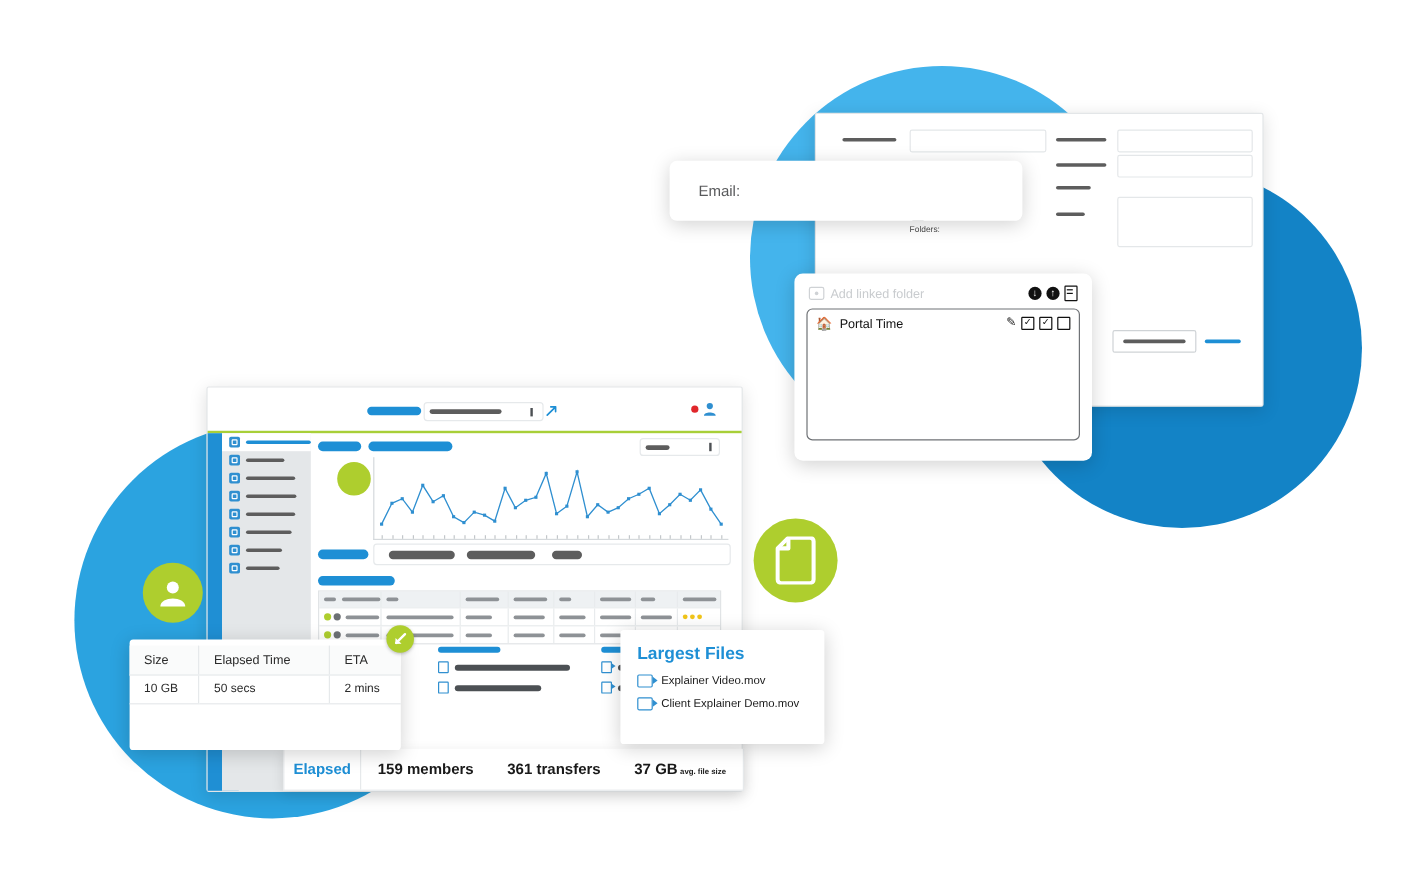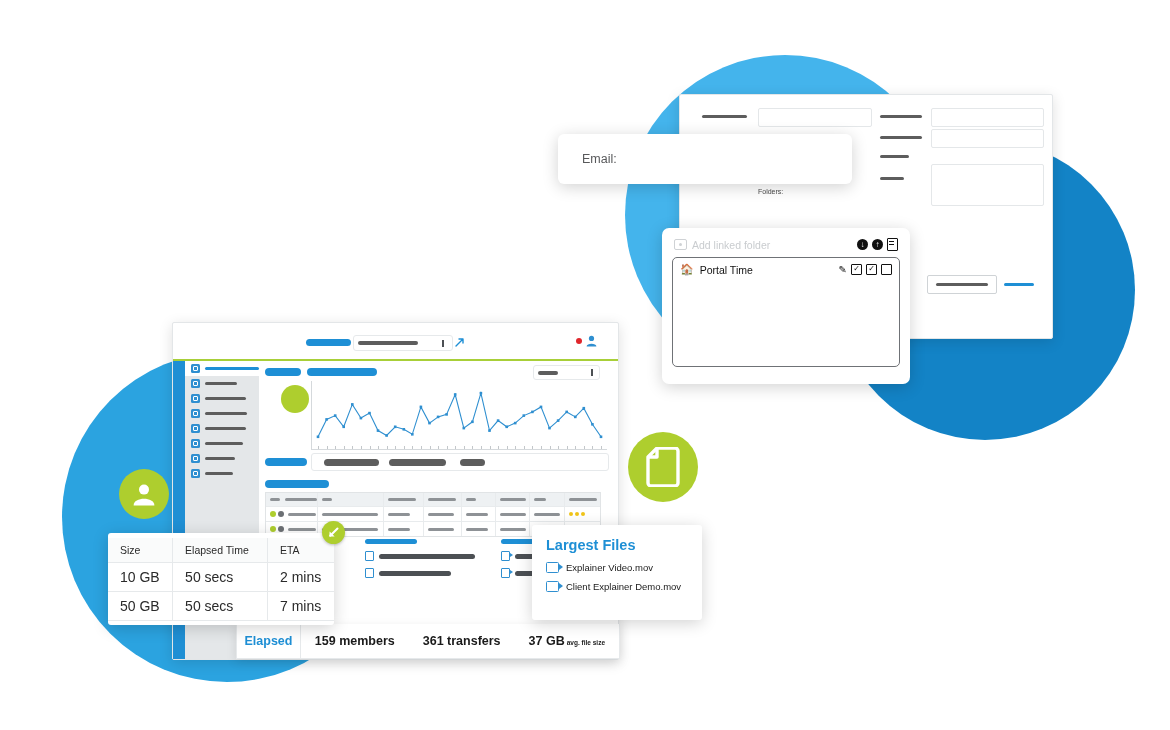--- a/index.html
+++ b/index.html
@@ -121,27 +121,27 @@
   .sum-tab{width:76px;text-align:center;font-size:12.5px;font-weight:bold;color:#1e8fd5;}
   .sum-sep{width:1px;height:100%;background:#e6e9eb;}
   .sum-item{font-size:12.5px;font-weight:bold;color:#1a1a1a;padding:0 14px;white-space:nowrap;}
   .sum-small{font-size:6.5px;font-weight:bold;color:#1a1a1a;margin-left:2px;}
 
   
   #transfer-table{left:108px;top:533px;width:226px;height:92px;border-radius:3px;}
   #transfer-table table{border-collapse:collapse;width:100%;margin-top:5px;}
   #transfer-table th{font-size:10.5px;font-weight:normal;color:#2a2a2a;text-align:left;
                      padding:6px 0 6px 12px;border-bottom:1px solid #e6e9eb;background:#fafbfb;}
-  #transfer-table td{font-size:14px;color:#2a2a2a;padding:6px 0 6px 12px;
+  #transfer-table td{font-size:10px;color:#2a2a2a;padding:6px 0 6px 12px;
                      border-bottom:1px solid #e6e9eb;margin-left:46px;}
   #transfer-table th.c2,#transfer-table td.c2{border-left:1px solid #e6e9eb;}
   #transfer-table th.c3,#transfer-table td.c3{border-left:1px solid #e6e9eb;}
 
   
-  #largest-files{left:532px;top:525px;width:170px;height:95px;border-radius:3px;padding:12px 0 0 14px;
+  #largest-files{left:517px;top:525px;width:170px;height:95px;border-radius:3px;padding:12px 0 0 14px;
                  box-sizing:border-box;}
   .lf-title{font-size:14.5px;font-weight:bold;color:#1e8fd5;margin-bottom:9px;}
   .lfrow{display:flex;align-items:center;margin-bottom:8px;}
   .vidico{width:11px;height:9px;border:1.6px solid #2f8fd0;border-radius:1.5px;
           position:relative;margin-right:7px;flex:0 0 auto;}
   .vidico::after{content:"";position:absolute;right:-5px;top:0.5px;
                  border-left:4px solid #2f8fd0;border-top:3px solid transparent;
                  border-bottom:3px solid transparent;}
   .lfname{font-size:9.5px;color:#1a1a1a;}
 
@@ -512,25 +512,20 @@
           <th class="c2">Elapsed Time</th>
           <th class="c3">ETA</th>
         </tr>
       </thead>
       <tbody>
         <tr>
           <td>10 GB</td>
           <td class="c2">50 secs</td>
           <td class="c3">2 mins</td>
         </tr>
-        <tr>
-          <td>50 GB</td>
-          <td class="c2">50 secs</td>
-          <td class="c3">7 mins</td>
-        </tr>
       </tbody>
     </table>
   </div>
 
   <div class="card" id="largest-files">
     <div class="lf-title">Largest Files</div>
     <div class="lfrow">
       <span class="vidico"></span>
       <span class="lfname">Explainer Video.mov</span>
     </div>

